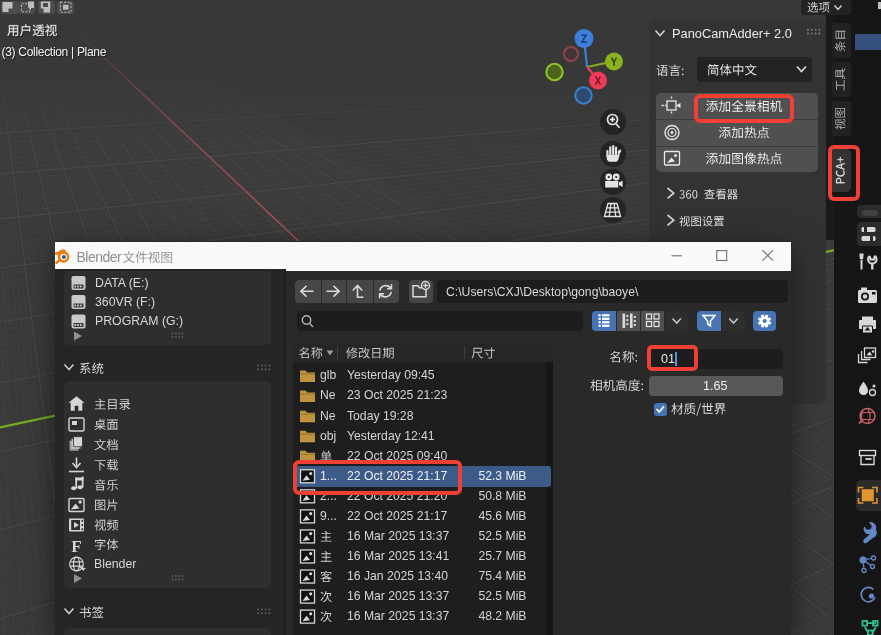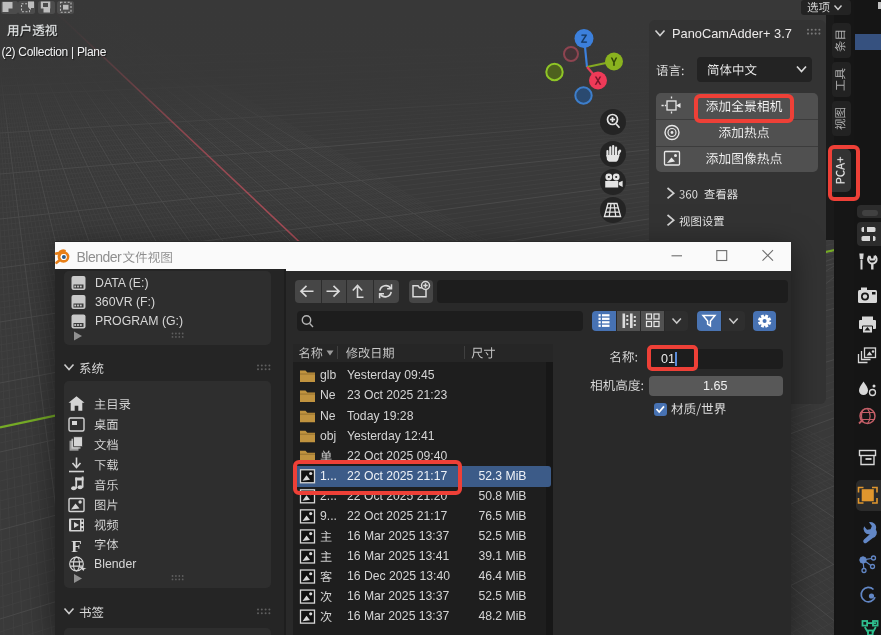--- a/index.html
+++ b/index.html
@@ -302,23 +302,23 @@
     </svg>
     <div style="position:absolute;left:833.5px;top:0px;width:20px;height:635px;background:#161616;"></div>
     <div style="position:absolute;left:826px;top:0px;width:7.5px;height:240px;background:#1a1a1a;"></div>
     <div style="position:absolute;left:853.5px;top:0px;width:27.5px;height:635px;background:#151515;"></div>
     <div style="position:absolute;left:0.5px;top:0.5px;width:17.2px;height:13.6px;background:#4c4c4c;border-radius:2.5px;"></div>
     <div style="position:absolute;left:18.3px;top:0.5px;width:17.2px;height:13.6px;background:#4c4c4c;border-radius:2.5px;"></div>
     <div style="position:absolute;left:37.5px;top:0.5px;width:17.2px;height:13.6px;background:#4c4c4c;border-radius:2.5px;"></div>
     <div style="position:absolute;left:56.7px;top:0.5px;width:17.2px;height:13.6px;background:#4c4c4c;border-radius:2.5px;"></div>
     <div style="position:absolute;left:800.5px;top:0px;width:50.5px;height:14.5px;background:#232323;border-radius:3px;"></div>
     <div style="position:absolute;left:877.5px;top:2px;width:3.5px;height:6.5px;background:#bfbfbf;"></div>
-    <div style="position:absolute;left:1.5px;top:44.5px;font-family:&quot;Liberation Sans&quot;,sans-serif;white-space:pre;font-size:12px;color:#f2f3f4;text-shadow:1px 1px 1px rgba(0,0,0,0.55);letter-spacing:-0.3px;">(2) Collection | Plane</div>
+    <div style="position:absolute;left:1.5px;top:44.5px;font-family:&quot;Liberation Sans&quot;,sans-serif;white-space:pre;font-size:12px;color:#f2f3f4;text-shadow:1px 1px 1px rgba(0,0,0,0.55);letter-spacing:-0.3px;">(3) Collection | Plane</div>
     <div style="position:absolute;left:648.5px;top:20px;width:177.5px;height:384px;background:#333333;border-radius:6px;"></div>
-    <div style="position:absolute;left:672px;top:26px;font-family:&quot;Liberation Sans&quot;,sans-serif;white-space:pre;font-size:12.8px;color:#eceaea;">PanoCamAdder+ 3.7</div>
+    <div style="position:absolute;left:672px;top:26px;font-family:&quot;Liberation Sans&quot;,sans-serif;white-space:pre;font-size:12.8px;color:#eceaea;">PanoCamAdder+ 2.0</div>
     <div style="position:absolute;left:697px;top:57px;width:115px;height:25px;background:#232323;border-radius:4px;"></div>
     <div style="position:absolute;left:656px;top:93px;width:162px;height:79px;background:#505050;border-radius:5px;"></div>
     <div style="position:absolute;left:656px;top:119.3px;width:162px;height:1px;background:#3c3c3c;"></div>
     <div style="position:absolute;left:656px;top:145.6px;width:162px;height:1px;background:#3c3c3c;"></div>
     <div style="position:absolute;left:831.5px;top:23px;width:19.5px;height:35px;background:#222222;border-radius:4px;"></div>
     <div style="position:absolute;left:831.5px;top:62px;width:19.5px;height:35px;background:#222222;border-radius:4px;"></div>
     <div style="position:absolute;left:831.5px;top:101px;width:19.5px;height:35px;background:#222222;border-radius:4px;"></div>
     <div style="position:absolute;left:830.5px;top:149px;width:20.5px;height:42.5px;background:#333333;border-radius:0 5px 5px 0;"></div>
     <div style="position:absolute;left:855px;top:33.5px;width:26px;height:16.5px;background:#36517f;"></div>
     <div style="position:absolute;left:857px;top:205px;width:24px;height:13px;background:#2c2c2c;border-radius:4px 0 0 4px;"></div>
@@ -337,20 +337,21 @@
     <div style="position:absolute;left:95px;top:275.5px;font-family:&quot;Liberation Sans&quot;,sans-serif;white-space:pre;font-size:12.3px;color:#d7d7d7;">DATA (E:)</div>
     <div style="position:absolute;left:95px;top:294.5px;font-family:&quot;Liberation Sans&quot;,sans-serif;white-space:pre;font-size:12.3px;color:#d7d7d7;">360VR (F:)</div>
     <div style="position:absolute;left:95px;top:314.0px;font-family:&quot;Liberation Sans&quot;,sans-serif;white-space:pre;font-size:12.3px;color:#d7d7d7;">PROGRAM (G:)</div>
     <div style="position:absolute;left:94px;top:556.5px;font-family:&quot;Liberation Sans&quot;,sans-serif;white-space:pre;font-size:12.3px;color:#d7d7d7;">Blender</div>
     <div style="position:absolute;left:294.5px;top:279.5px;width:104px;height:23.5px;background:#464646;border-radius:4px;"></div>
     <div style="position:absolute;left:320.6px;top:279.5px;width:1px;height:23.5px;background:#2c2c2c;"></div>
     <div style="position:absolute;left:345.8px;top:279.5px;width:1px;height:23.5px;background:#2c2c2c;"></div>
     <div style="position:absolute;left:372.7px;top:279.5px;width:1px;height:23.5px;background:#2c2c2c;"></div>
     <div style="position:absolute;left:409px;top:279.5px;width:23.5px;height:23.5px;background:#464646;border-radius:4px;"></div>
     <div style="position:absolute;left:437px;top:279.5px;width:351px;height:23.5px;background:#1d1d1d;border-radius:4px;"></div>
+    <div style="position:absolute;left:446px;top:284.5px;font-family:&quot;Liberation Sans&quot;,sans-serif;white-space:pre;font-size:12.2px;color:#d8d8d8;">C:\Users\CXJ\Desktop\gong\baoye\</div>
     <div style="position:absolute;left:296.5px;top:310.9px;width:286.5px;height:20.5px;background:#1d1d1d;border-radius:4px;"></div>
     <div style="position:absolute;left:592px;top:310.9px;width:23.5px;height:20.5px;background:#4772b3;border-radius:4px 0 0 4px;"></div>
     <div style="position:absolute;left:616.6px;top:310.9px;width:23.5px;height:20.5px;background:#515151;"></div>
     <div style="position:absolute;left:641.2px;top:310.9px;width:23px;height:20.5px;background:#515151;"></div>
     <div style="position:absolute;left:665.3px;top:310.9px;width:23px;height:20.5px;background:#2e2e2e;border-radius:0 4px 4px 0;"></div>
     <div style="position:absolute;left:697.3px;top:310.9px;width:23.4px;height:20.5px;background:#4a74b2;border-radius:4px 0 0 4px;"></div>
     <div style="position:absolute;left:721.9px;top:310.9px;width:23.4px;height:20.5px;background:#2e2e2e;border-radius:0 4px 4px 0;"></div>
     <div style="position:absolute;left:752.9px;top:310.9px;width:23.4px;height:20.5px;background:#4772b3;border-radius:4px;"></div>
     <div style="position:absolute;left:292.6px;top:343.8px;width:260.0px;height:291.2px;background:#1e1e1e;"></div>
     <div style="position:absolute;left:292.6px;top:343.8px;width:260.0px;height:18.2px;background:#262626;"></div>
@@ -368,27 +369,27 @@
     <div style="position:absolute;left:347px;top:448.62499999999994px;font-family:&quot;Liberation Sans&quot;,sans-serif;white-space:pre;font-size:12.2px;color:#d4d4d4;">22 Oct 2025 09:40</div>
     <div style="position:absolute;left:293px;top:466.275px;width:258px;height:20.5px;background:#3c5b88;border-radius:3px;"></div>
     <div style="position:absolute;left:320px;top:468.67499999999995px;font-family:&quot;Liberation Sans&quot;,sans-serif;white-space:pre;font-size:12.2px;color:#eef2f8;">1...</div>
     <div style="position:absolute;left:347px;top:468.67499999999995px;font-family:&quot;Liberation Sans&quot;,sans-serif;white-space:pre;font-size:12.2px;color:#eef2f8;">22 Oct 2025 21:17</div>
     <div style="position:absolute;left:526.5px;top:468.67499999999995px;font-family:&quot;Liberation Sans&quot;,sans-serif;white-space:pre;font-size:12.2px;color:#eef2f8;transform:translateX(-100%);">52.3 MiB</div>
     <div style="position:absolute;left:320px;top:488.72499999999997px;font-family:&quot;Liberation Sans&quot;,sans-serif;white-space:pre;font-size:12.2px;color:#d4d4d4;">2...</div>
     <div style="position:absolute;left:347px;top:488.72499999999997px;font-family:&quot;Liberation Sans&quot;,sans-serif;white-space:pre;font-size:12.2px;color:#d4d4d4;">22 Oct 2025 21:20</div>
     <div style="position:absolute;left:526.5px;top:488.72499999999997px;font-family:&quot;Liberation Sans&quot;,sans-serif;white-space:pre;font-size:12.2px;color:#d4d4d4;transform:translateX(-100%);">50.8 MiB</div>
     <div style="position:absolute;left:320px;top:508.775px;font-family:&quot;Liberation Sans&quot;,sans-serif;white-space:pre;font-size:12.2px;color:#d4d4d4;">9...</div>
     <div style="position:absolute;left:347px;top:508.775px;font-family:&quot;Liberation Sans&quot;,sans-serif;white-space:pre;font-size:12.2px;color:#d4d4d4;">22 Oct 2025 21:17</div>
-    <div style="position:absolute;left:526.5px;top:508.775px;font-family:&quot;Liberation Sans&quot;,sans-serif;white-space:pre;font-size:12.2px;color:#d4d4d4;transform:translateX(-100%);">76.5 MiB</div>
+    <div style="position:absolute;left:526.5px;top:508.775px;font-family:&quot;Liberation Sans&quot;,sans-serif;white-space:pre;font-size:12.2px;color:#d4d4d4;transform:translateX(-100%);">45.6 MiB</div>
     <div style="position:absolute;left:347px;top:528.8249999999999px;font-family:&quot;Liberation Sans&quot;,sans-serif;white-space:pre;font-size:12.2px;color:#d4d4d4;">16 Mar 2025 13:37</div>
     <div style="position:absolute;left:526.5px;top:528.8249999999999px;font-family:&quot;Liberation Sans&quot;,sans-serif;white-space:pre;font-size:12.2px;color:#d4d4d4;transform:translateX(-100%);">52.5 MiB</div>
     <div style="position:absolute;left:347px;top:548.875px;font-family:&quot;Liberation Sans&quot;,sans-serif;white-space:pre;font-size:12.2px;color:#d4d4d4;">16 Mar 2025 13:41</div>
-    <div style="position:absolute;left:526.5px;top:548.875px;font-family:&quot;Liberation Sans&quot;,sans-serif;white-space:pre;font-size:12.2px;color:#d4d4d4;transform:translateX(-100%);">39.1 MiB</div>
-    <div style="position:absolute;left:347px;top:568.925px;font-family:&quot;Liberation Sans&quot;,sans-serif;white-space:pre;font-size:12.2px;color:#d4d4d4;">16 Dec 2025 13:40</div>
-    <div style="position:absolute;left:526.5px;top:568.925px;font-family:&quot;Liberation Sans&quot;,sans-serif;white-space:pre;font-size:12.2px;color:#d4d4d4;transform:translateX(-100%);">46.4 MiB</div>
+    <div style="position:absolute;left:526.5px;top:548.875px;font-family:&quot;Liberation Sans&quot;,sans-serif;white-space:pre;font-size:12.2px;color:#d4d4d4;transform:translateX(-100%);">25.7 MiB</div>
+    <div style="position:absolute;left:347px;top:568.925px;font-family:&quot;Liberation Sans&quot;,sans-serif;white-space:pre;font-size:12.2px;color:#d4d4d4;">16 Jan 2025 13:40</div>
+    <div style="position:absolute;left:526.5px;top:568.925px;font-family:&quot;Liberation Sans&quot;,sans-serif;white-space:pre;font-size:12.2px;color:#d4d4d4;transform:translateX(-100%);">75.4 MiB</div>
     <div style="position:absolute;left:347px;top:588.9749999999999px;font-family:&quot;Liberation Sans&quot;,sans-serif;white-space:pre;font-size:12.2px;color:#d4d4d4;">16 Mar 2025 13:37</div>
     <div style="position:absolute;left:526.5px;top:588.9749999999999px;font-family:&quot;Liberation Sans&quot;,sans-serif;white-space:pre;font-size:12.2px;color:#d4d4d4;transform:translateX(-100%);">52.5 MiB</div>
     <div style="position:absolute;left:347px;top:609.025px;font-family:&quot;Liberation Sans&quot;,sans-serif;white-space:pre;font-size:12.2px;color:#d4d4d4;">16 Mar 2025 13:37</div>
     <div style="position:absolute;left:526.5px;top:609.025px;font-family:&quot;Liberation Sans&quot;,sans-serif;white-space:pre;font-size:12.2px;color:#d4d4d4;transform:translateX(-100%);">48.2 MiB</div>
     <div style="position:absolute;left:649px;top:348.5px;width:134px;height:20px;background:#1d1d1d;border-radius:4px;"></div>
     <div style="position:absolute;left:661px;top:351.5px;font-family:&quot;Liberation Sans&quot;,sans-serif;white-space:pre;font-size:12.6px;color:#e9e9e9;">01</div>
     <div style="position:absolute;left:675px;top:351.5px;width:1.6px;height:14.5px;background:#5a8ddb;"></div>
     <div style="position:absolute;left:649px;top:376px;width:134px;height:20px;background:#585858;border-radius:4px;"></div>
     <div style="position:absolute;left:703px;top:378.5px;font-family:&quot;Liberation Sans&quot;,sans-serif;white-space:pre;font-size:12.6px;color:#f0f0f0;">1.65</div>
     <div style="position:absolute;left:653.5px;top:402.5px;width:13px;height:13px;background:#4772b3;border-radius:3px;"></div>

